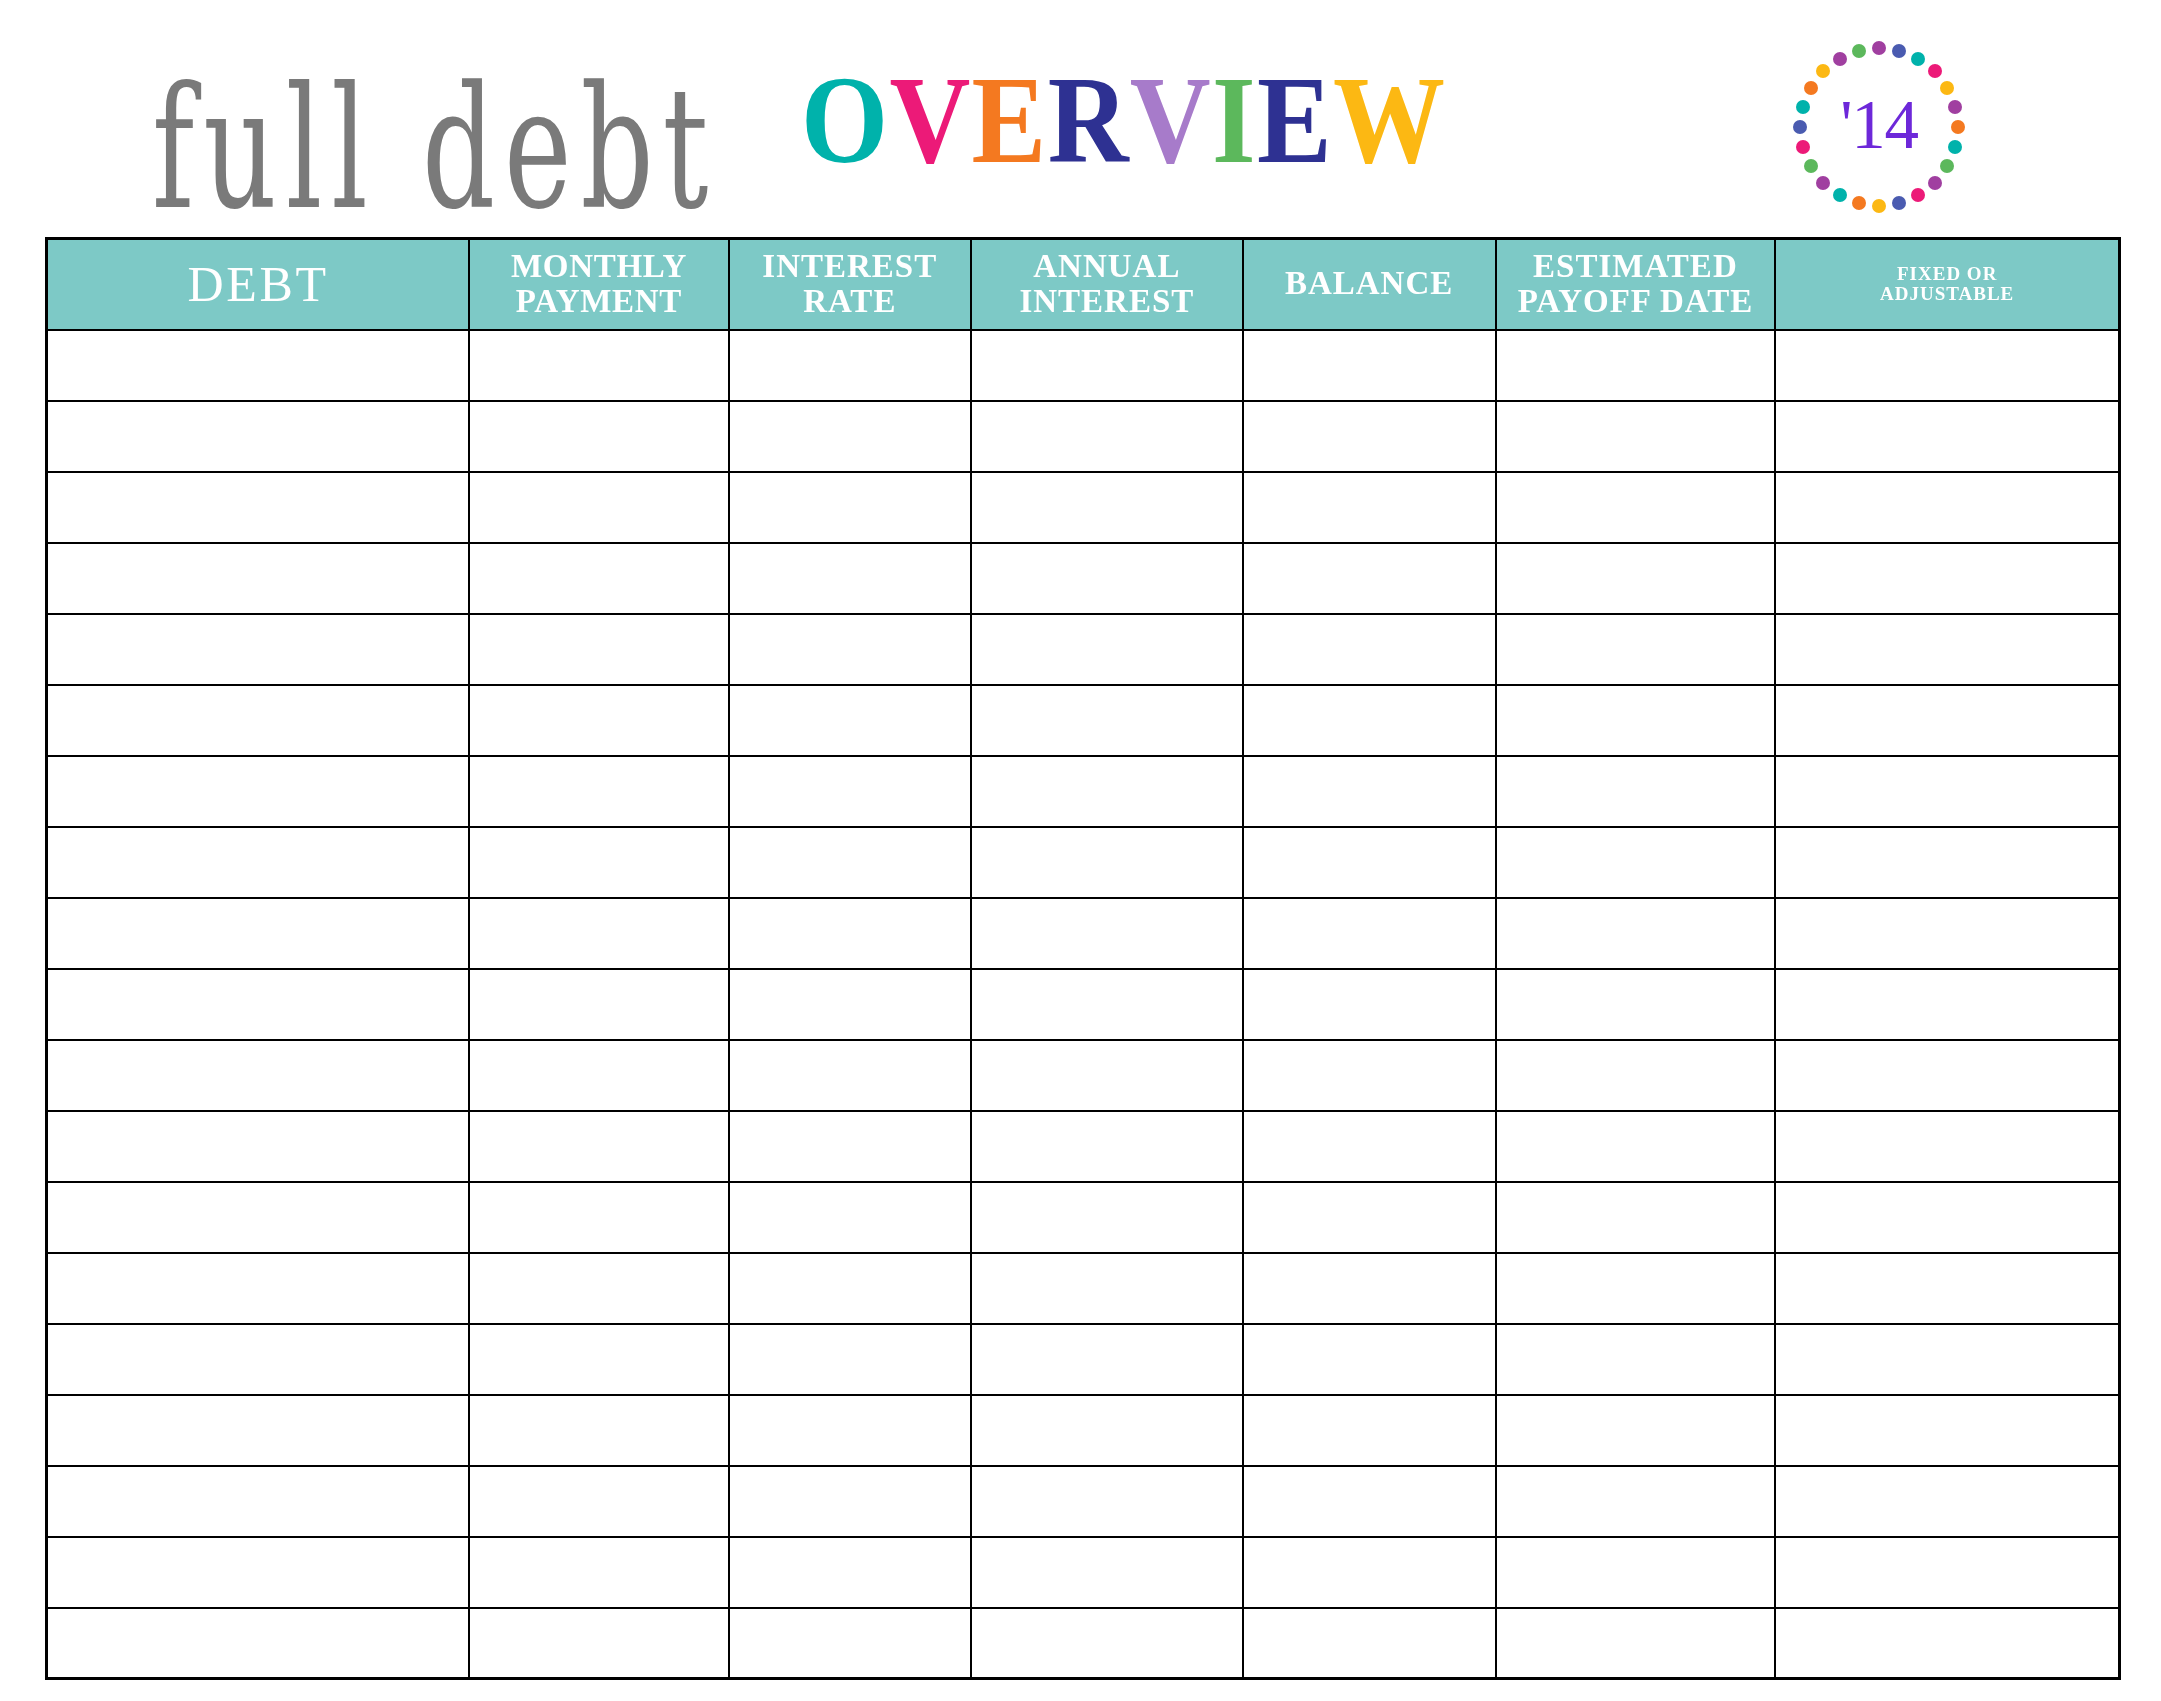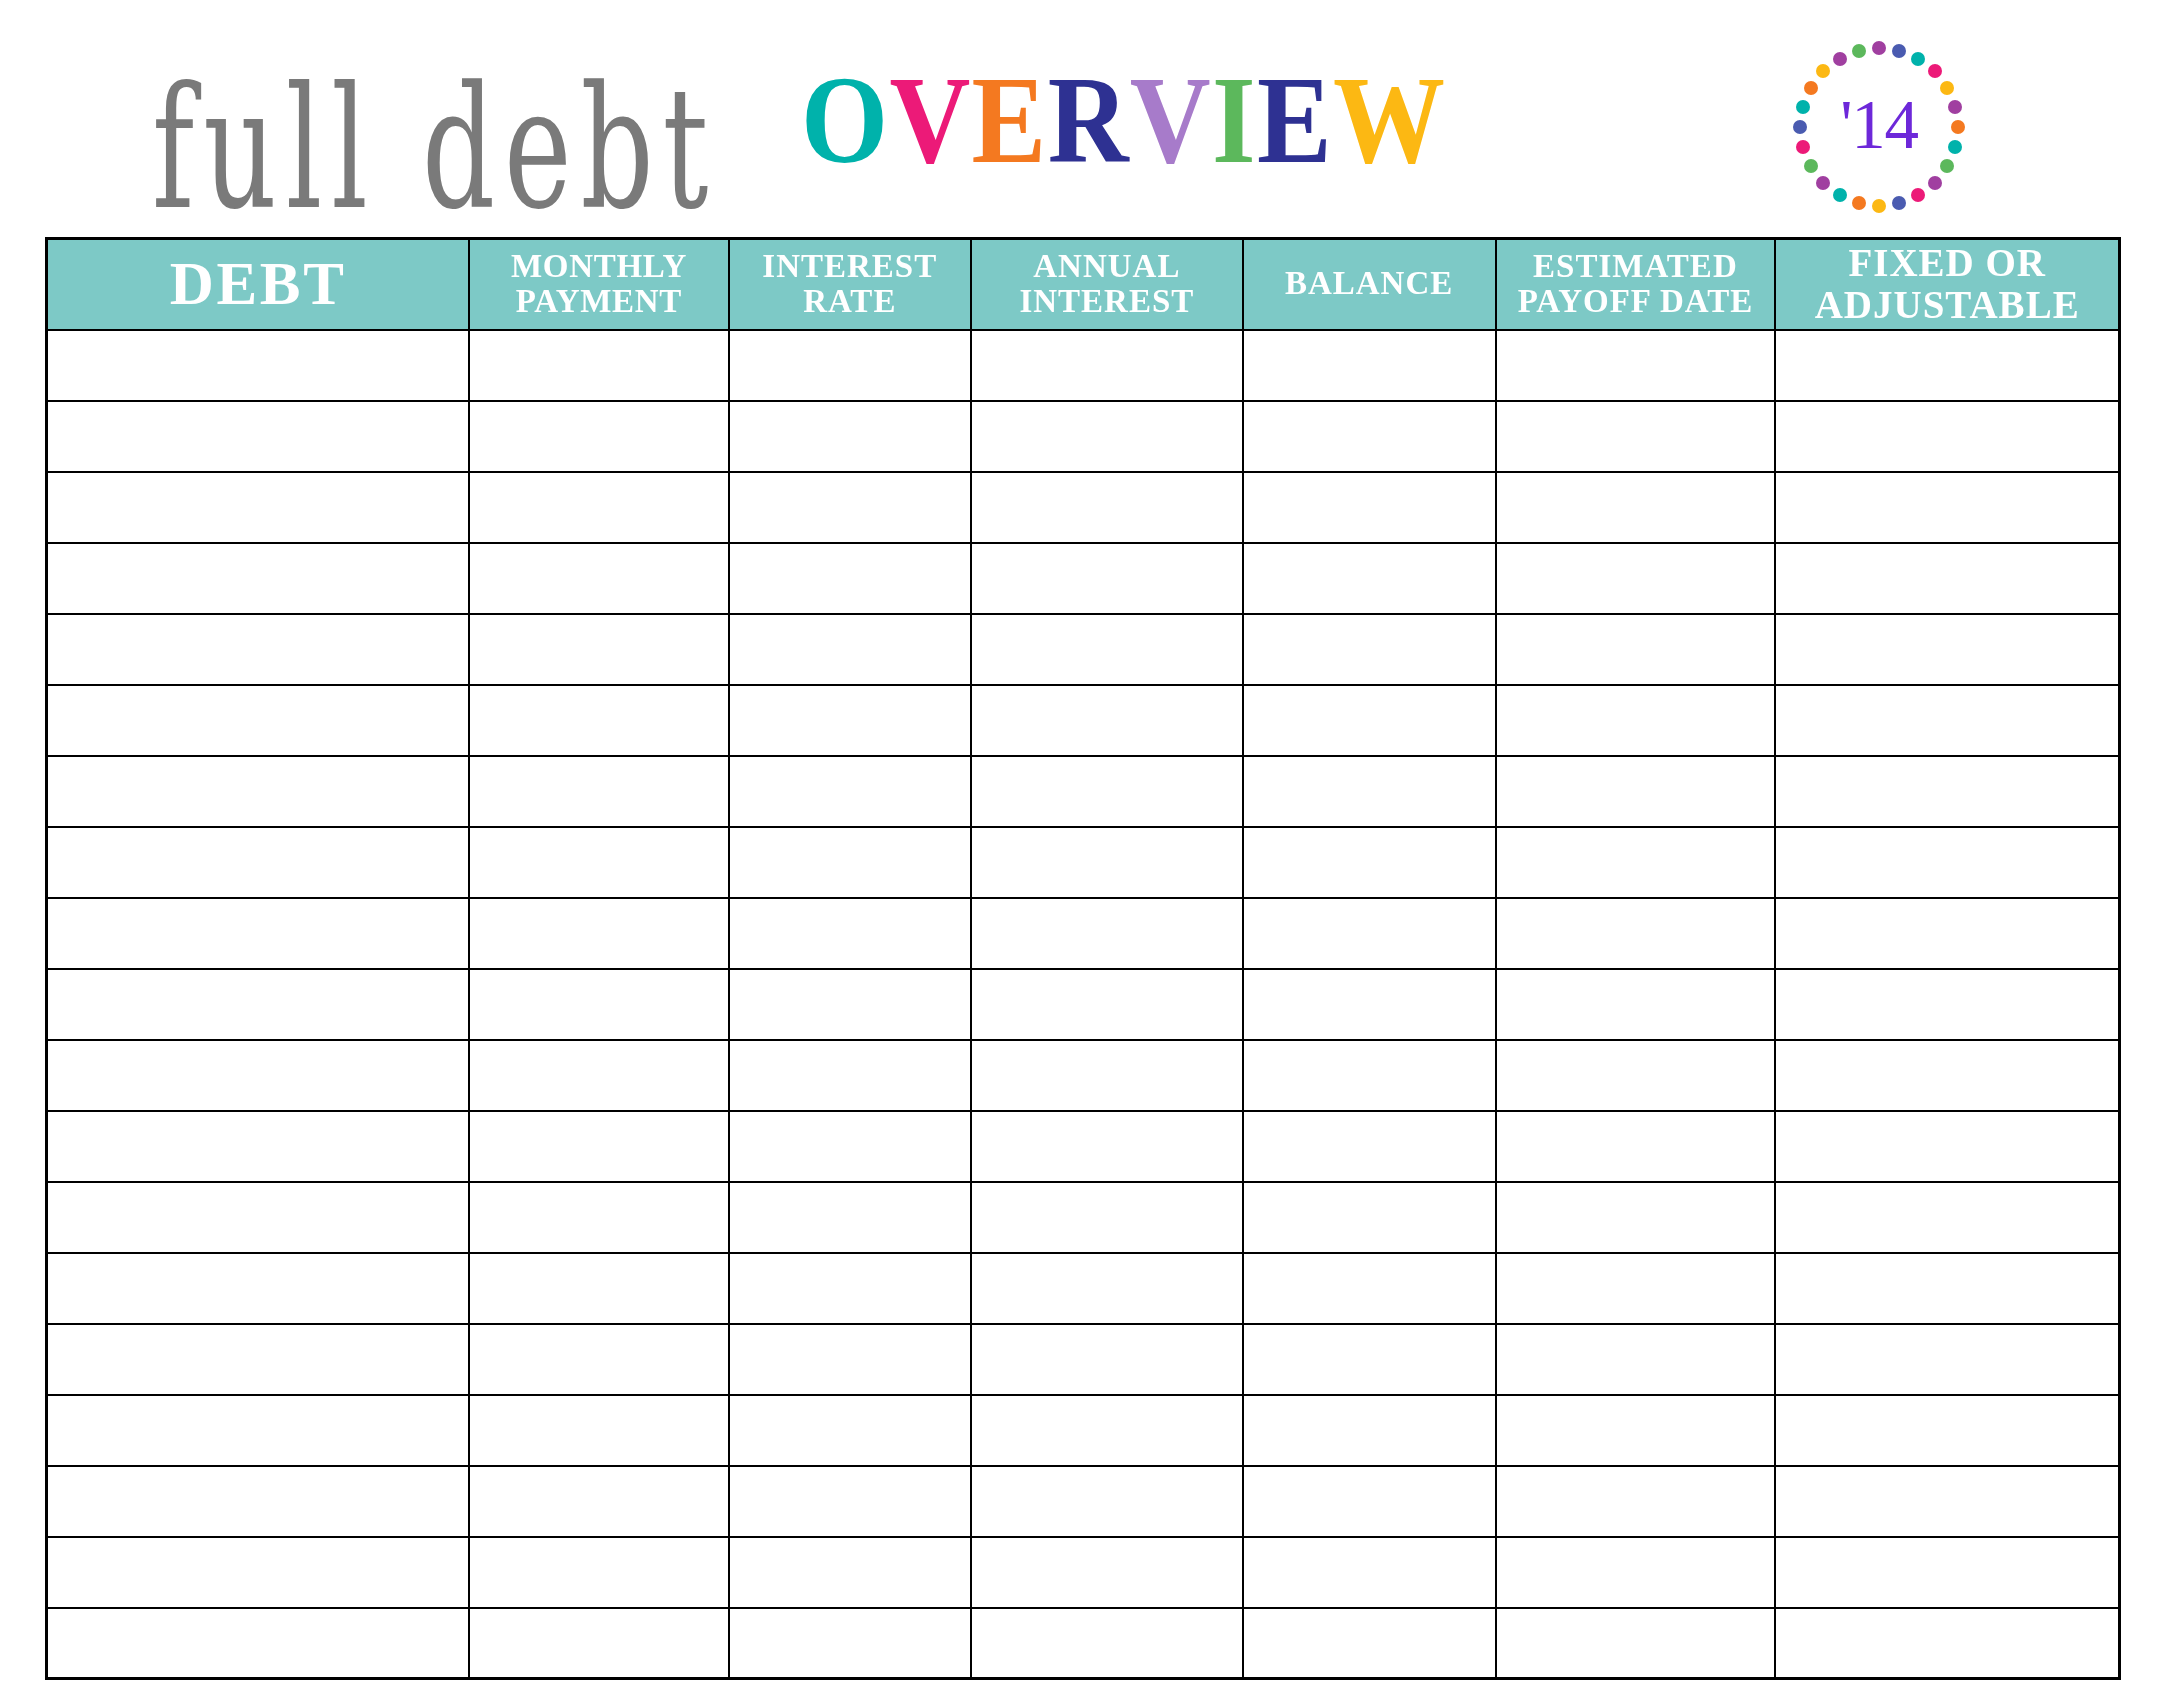--- a/index.html
+++ b/index.html
@@ -114,31 +114,31 @@
     text-align: center;
     vertical-align: middle;
     font-family: "Liberation Serif", serif;
     font-weight: 700;
     font-size: 33px;
     line-height: 1.08;
     letter-spacing: 1px;
     border-bottom: 3.3px solid #000;
   }
   thead th.col-debt {
-    font-size: 61px;
+    font-size: 50px;
     letter-spacing: 2.7px;
-    font-weight: 700;
+    font-weight: 400;
   }
   thead th.bold-head {
     font-weight: 700;
     font-size: 33px;
     letter-spacing: 0.7px;
   }
   thead th.small-head {
-    font-size: 39px;
+    font-size: 19px;
   }
   tbody tr {
     height: 71px;
   }
   tbody td {
     background: #ffffff;
   }
 </style>
 </head>
 <body>

